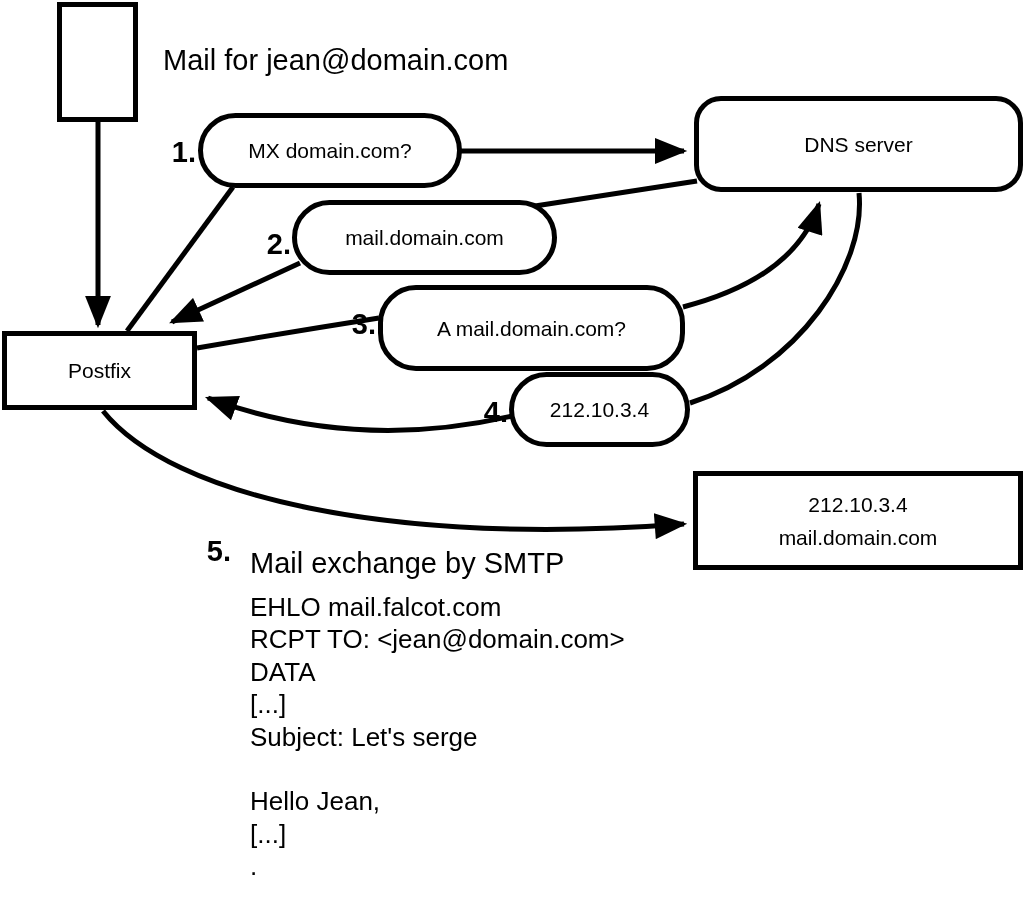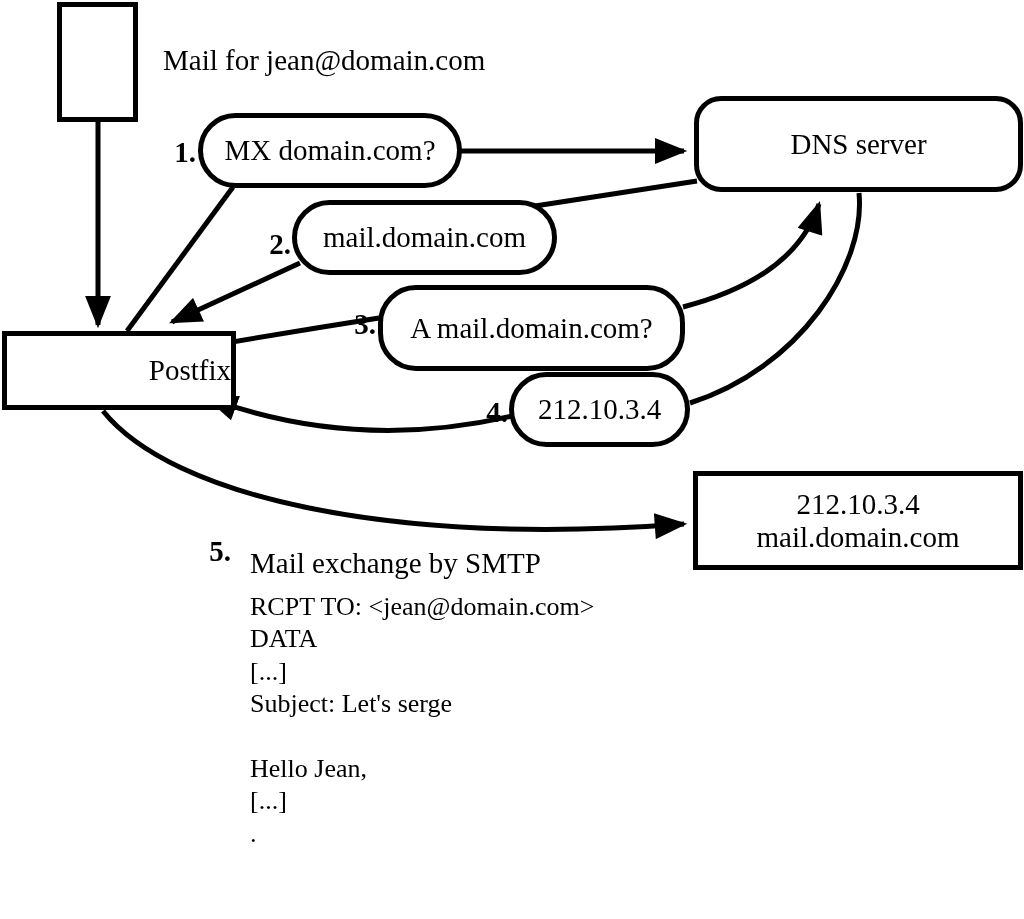--- a/index.html
+++ b/index.html
@@ -1,51 +1,51 @@
 <!DOCTYPE html>
 <html><head>
 <meta charset="utf-8">
 <style>
   html,body{margin:0;padding:0;background:#ffffff;}
   .canvas{
     position:relative;
     width:1024px;height:919px;
     background:#ffffff;
-    font-family:Liberation Serif, serif;
+    font-family:Liberation Sans, sans-serif;
     color:#000000;
     overflow:hidden;
   }
   svg.wires{position:absolute;left:0;top:0;z-index:1;}
   .wire{stroke:#000000;stroke-width:5;fill:none;}
   .node{
     position:absolute;z-index:2;
     box-sizing:border-box;
     border:5px solid #000000;
     background:#ffffff;
     display:flex;align-items:center;justify-content:center;
-    font-size:29px;line-height:33px;text-align:center;
+    font-size:21px;line-height:33px;text-align:center;
   }
   .pill{border-radius:38px;}
   .stepnum{
     position:absolute;z-index:3;
     font-size:29px;line-height:29px;font-weight:bold;
     text-align:right;
   }
   .freelabel{
     position:absolute;z-index:3;
     font-size:29px;line-height:33px;white-space:nowrap;
   }
   .smtp{
     position:absolute;z-index:3;
     left:250px;top:591px;
     font-size:26px;
   }
   .smtp-line{height:32.4px;line-height:32.4px;white-space:pre;}
   .env{left:57px;top:2px;width:81px;height:120px;}
-  .postfix{left:2px;top:331px;width:234px;height:79px;justify-content:flex-end;}
+  .postfix{left:2px;top:331px;width:195px;height:79px;}
   .dns{left:694px;top:96px;width:329px;height:96px;border-radius:27px;}
   .mailserver{left:693px;top:471px;width:330px;height:99px;flex-direction:column;}
   .pill1{left:198px;top:113px;width:264px;height:75px;}
   .pill2{left:292px;top:200px;width:265px;height:75px;}
   .pill3{left:378px;top:285px;width:307px;height:86px;}
   .pill4{left:509px;top:372px;width:181px;height:75px;}
 </style>
 </head>
 <body>
 
@@ -101,20 +101,21 @@
 
   <div class="stepnum" style="left:150px;top:138px;width:46px;">1.</div>
   <div class="stepnum" style="left:245px;top:230px;width:46px;">2.</div>
   <div class="stepnum" style="left:330px;top:310px;width:46px;">3.</div>
   <div class="stepnum" style="left:462px;top:398px;width:46px;">4.</div>
   <div class="stepnum" style="left:185px;top:537px;width:46px;">5.</div>
 
   <div class="freelabel" style="left:250px;top:534px;margin-top:13px;">Mail exchange by SMTP</div>
 
   <div class="smtp">
+    <div class="smtp-line">EHLO mail.falcot.com</div>
     <div class="smtp-line">RCPT TO: &lt;jean@domain.com&gt;</div>
     <div class="smtp-line">DATA</div>
     <div class="smtp-line">[...]</div>
     <div class="smtp-line">Subject: Let's serge</div>
     <div class="smtp-line"></div>
     <div class="smtp-line">Hello Jean,</div>
     <div class="smtp-line">[...]</div>
     <div class="smtp-line">.</div>
   </div>
 

